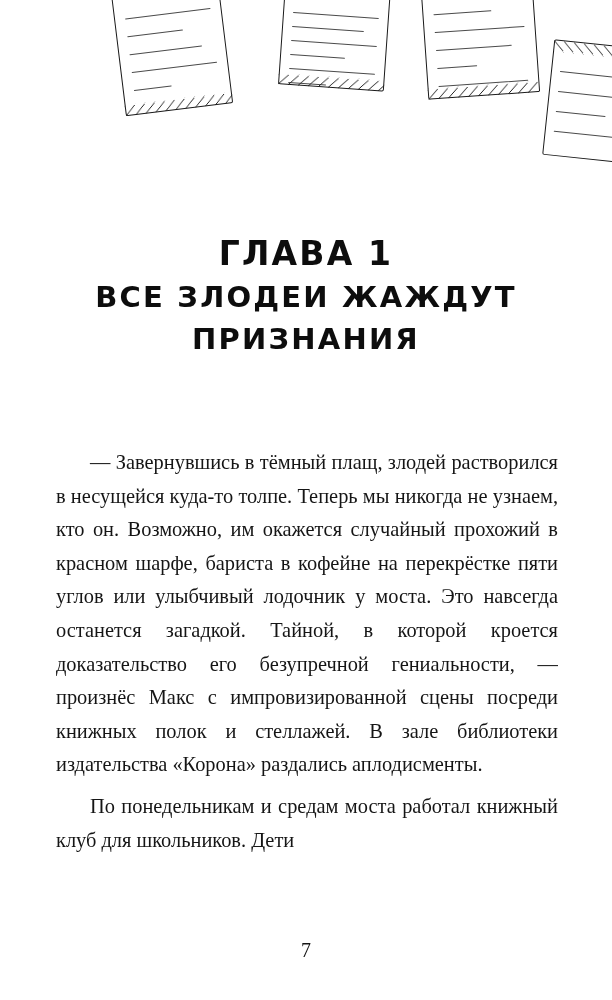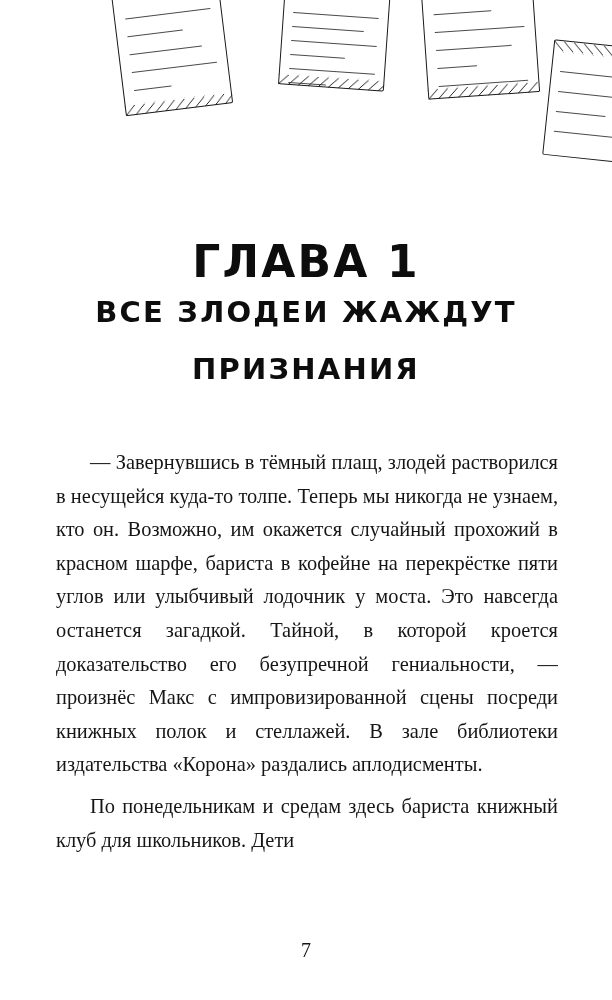--- a/index.html
+++ b/index.html
@@ -87,29 +87,28 @@
     top: 232px;
     left: 0;
     width: 612px;
     text-align: center;
     font-family: "DejaVu Sans", sans-serif;
     font-weight: bold;
     letter-spacing: 2.2px;
     color: #0d0d0d;
   }
   .chapter-number {
-    font-size: 44px;
+    font-size: 33px;
     line-height: 44px;
     text-transform: uppercase;
     white-space: pre;
-    margin-top: 8px;
   }
   .chapter-title {
     font-size: 29px;
-    line-height: 57px;
+    line-height: 42px;
     text-transform: uppercase;
     padding: 0 78px;
     white-space: pre-line;
   }
 
   
   .body-text {
     position: absolute;
     top: 438px;
     left: 48px;
@@ -180,16 +179,16 @@
 </div>
 
 <div class="chapter-heading">
   <div class="chapter-number">ГЛАВА 1</div>
   <div class="chapter-title">ВСЕ ЗЛОДЕИ ЖАЖДУТ
 ПРИЗНАНИЯ</div>
 </div>
 
 <div class="body-text">
   <p>— Завернувшись в тёмный плащ, злодей растворился в несущейся куда-то толпе. Теперь мы никогда не узнаем, кто он. Возможно, им окажется случайный прохожий в красном шарфе, бариста в кофейне на перекрёстке пяти углов или улыбчивый лодочник у моста. Это навсегда останется загадкой. Тайной, в которой кроется доказательство его безупречной гениальности, — произнёс Макс с импровизированной сцены посреди книжных полок и стеллажей. В зале библиотеки издательства «Корона» раздались аплодисменты.</p>
-  <p>По понедельникам и средам здесь бариста книжный клуб для школьников. Дети</p>
+  <p>По понедельникам и средам моста работал книжный клуб для школьников. Дети</p>
 </div>
 
 <div class="page-number">7</div>
 
 </body></html>

